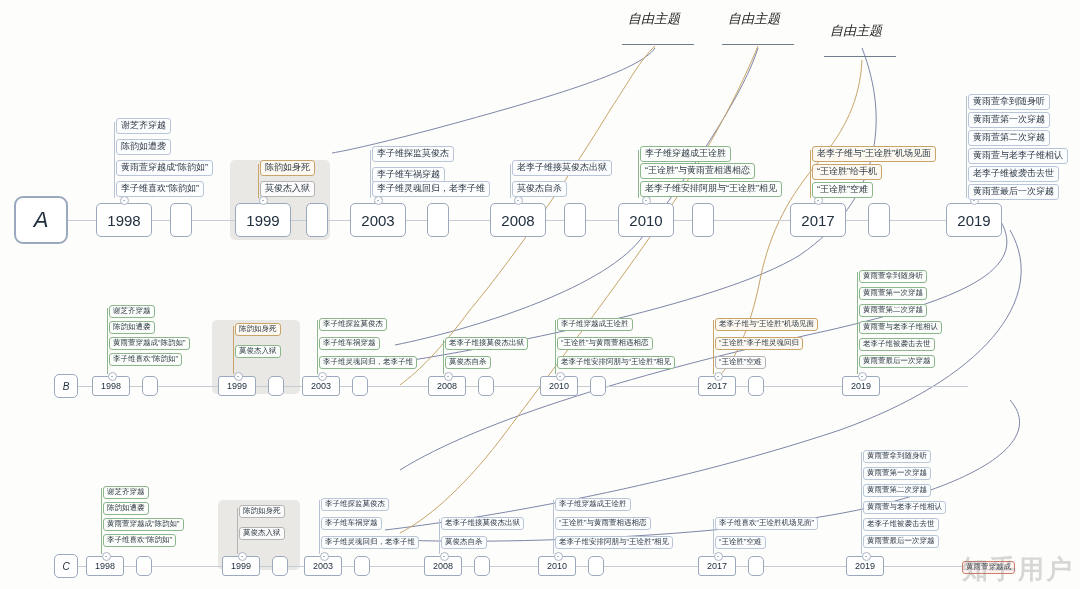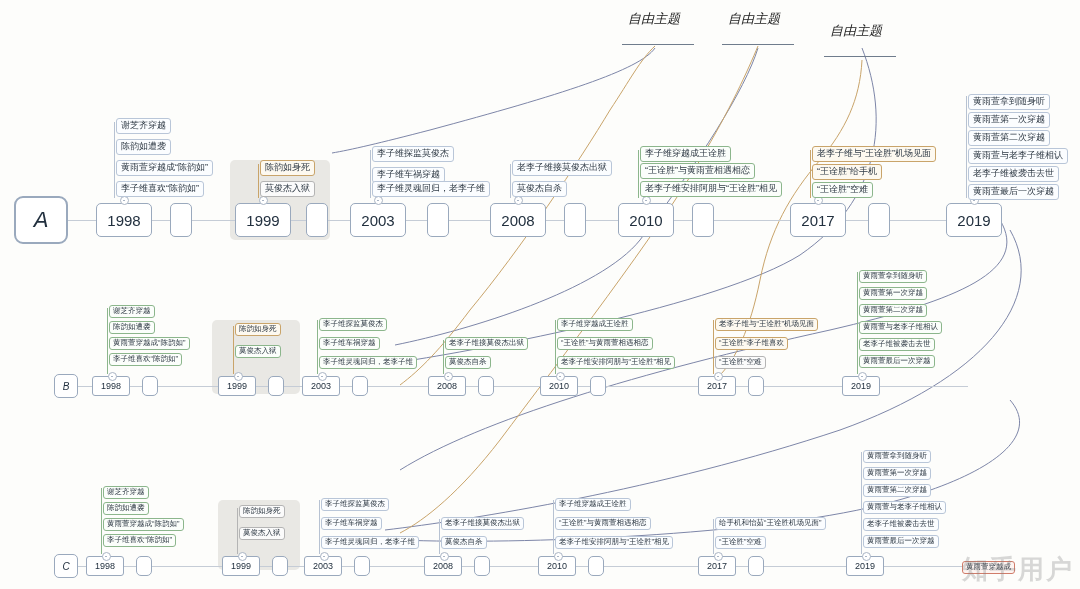--- a/index.html
+++ b/index.html
@@ -220,21 +220,21 @@
     <div class="chip green" style="left:445px;top:337px;">老李子维接莫俊杰出狱</div>
     <div class="chip green" style="left:445px;top:356px;">莫俊杰自杀</div>
 
     <div class="stem green" style="left:555px;top:320px;width:1px;height:54px;"></div>
     <div class="chip green" style="left:557px;top:318px;">李子维穿越成王诠胜</div>
     <div class="chip green" style="left:557px;top:337px;">“王诠胜”与黄雨萱相遇相恋</div>
     <div class="chip green" style="left:557px;top:356px;">老李子维安排阿朋与“王诠胜”相见</div>
 
     <div class="stem orange" style="left:713px;top:320px;width:1px;height:54px;"></div>
     <div class="chip orange" style="left:715px;top:318px;">老李子维与“王诠胜”机场见面</div>
-    <div class="chip orange" style="left:715px;top:337px;">“王诠胜”李子维喜欢</div>
+    <div class="chip orange" style="left:715px;top:337px;">“王诠胜”李子维灵魂回归</div>
     <div class="chip gray" style="left:715px;top:356px;">“王诠胜”空难</div>
 
     <div class="stem green" style="left:857px;top:272px;width:1px;height:102px;"></div>
     <div class="chip green" style="left:859px;top:270px;">黄雨萱拿到随身听</div>
     <div class="chip green" style="left:859px;top:287px;">黄雨萱第一次穿越</div>
     <div class="chip green" style="left:859px;top:304px;">黄雨萱第二次穿越</div>
     <div class="chip green" style="left:859px;top:321px;">黄雨萱与老李子维相认</div>
     <div class="chip green" style="left:859px;top:338px;">老李子维被袭击去世</div>
     <div class="chip green" style="left:859px;top:355px;">黄雨萱最后一次穿越</div>
   </div>
@@ -287,21 +287,21 @@
     <div class="stem" style="left:439px;top:519px;width:1px;height:35px;"></div>
     <div class="chip blue" style="left:441px;top:517px;">老李子维接莫俊杰出狱</div>
     <div class="chip blue" style="left:441px;top:536px;">莫俊杰自杀</div>
 
     <div class="stem" style="left:553px;top:500px;width:1px;height:54px;"></div>
     <div class="chip blue" style="left:555px;top:498px;">李子维穿越成王诠胜</div>
     <div class="chip blue" style="left:555px;top:517px;">“王诠胜”与黄雨萱相遇相恋</div>
     <div class="chip blue" style="left:555px;top:536px;">老李子维安排阿朋与“王诠胜”相见</div>
 
     <div class="stem" style="left:713px;top:519px;width:1px;height:35px;"></div>
-    <div class="chip blue" style="left:715px;top:517px;">给手机和怡茹“王诠胜机场见面”</div>
+    <div class="chip blue" style="left:715px;top:517px;">李子维喜欢“王诠胜机场见面”</div>
     <div class="chip blue" style="left:715px;top:536px;">“王诠胜”空难</div>
 
     <div class="stem" style="left:861px;top:452px;width:1px;height:102px;"></div>
     <div class="chip blue" style="left:863px;top:450px;">黄雨萱拿到随身听</div>
     <div class="chip blue" style="left:863px;top:467px;">黄雨萱第一次穿越</div>
     <div class="chip blue" style="left:863px;top:484px;">黄雨萱第二次穿越</div>
     <div class="chip blue" style="left:863px;top:501px;">黄雨萱与老李子维相认</div>
     <div class="chip blue" style="left:863px;top:518px;">老李子维被袭击去世</div>
     <div class="chip blue" style="left:863px;top:535px;">黄雨萱最后一次穿越</div>
 

